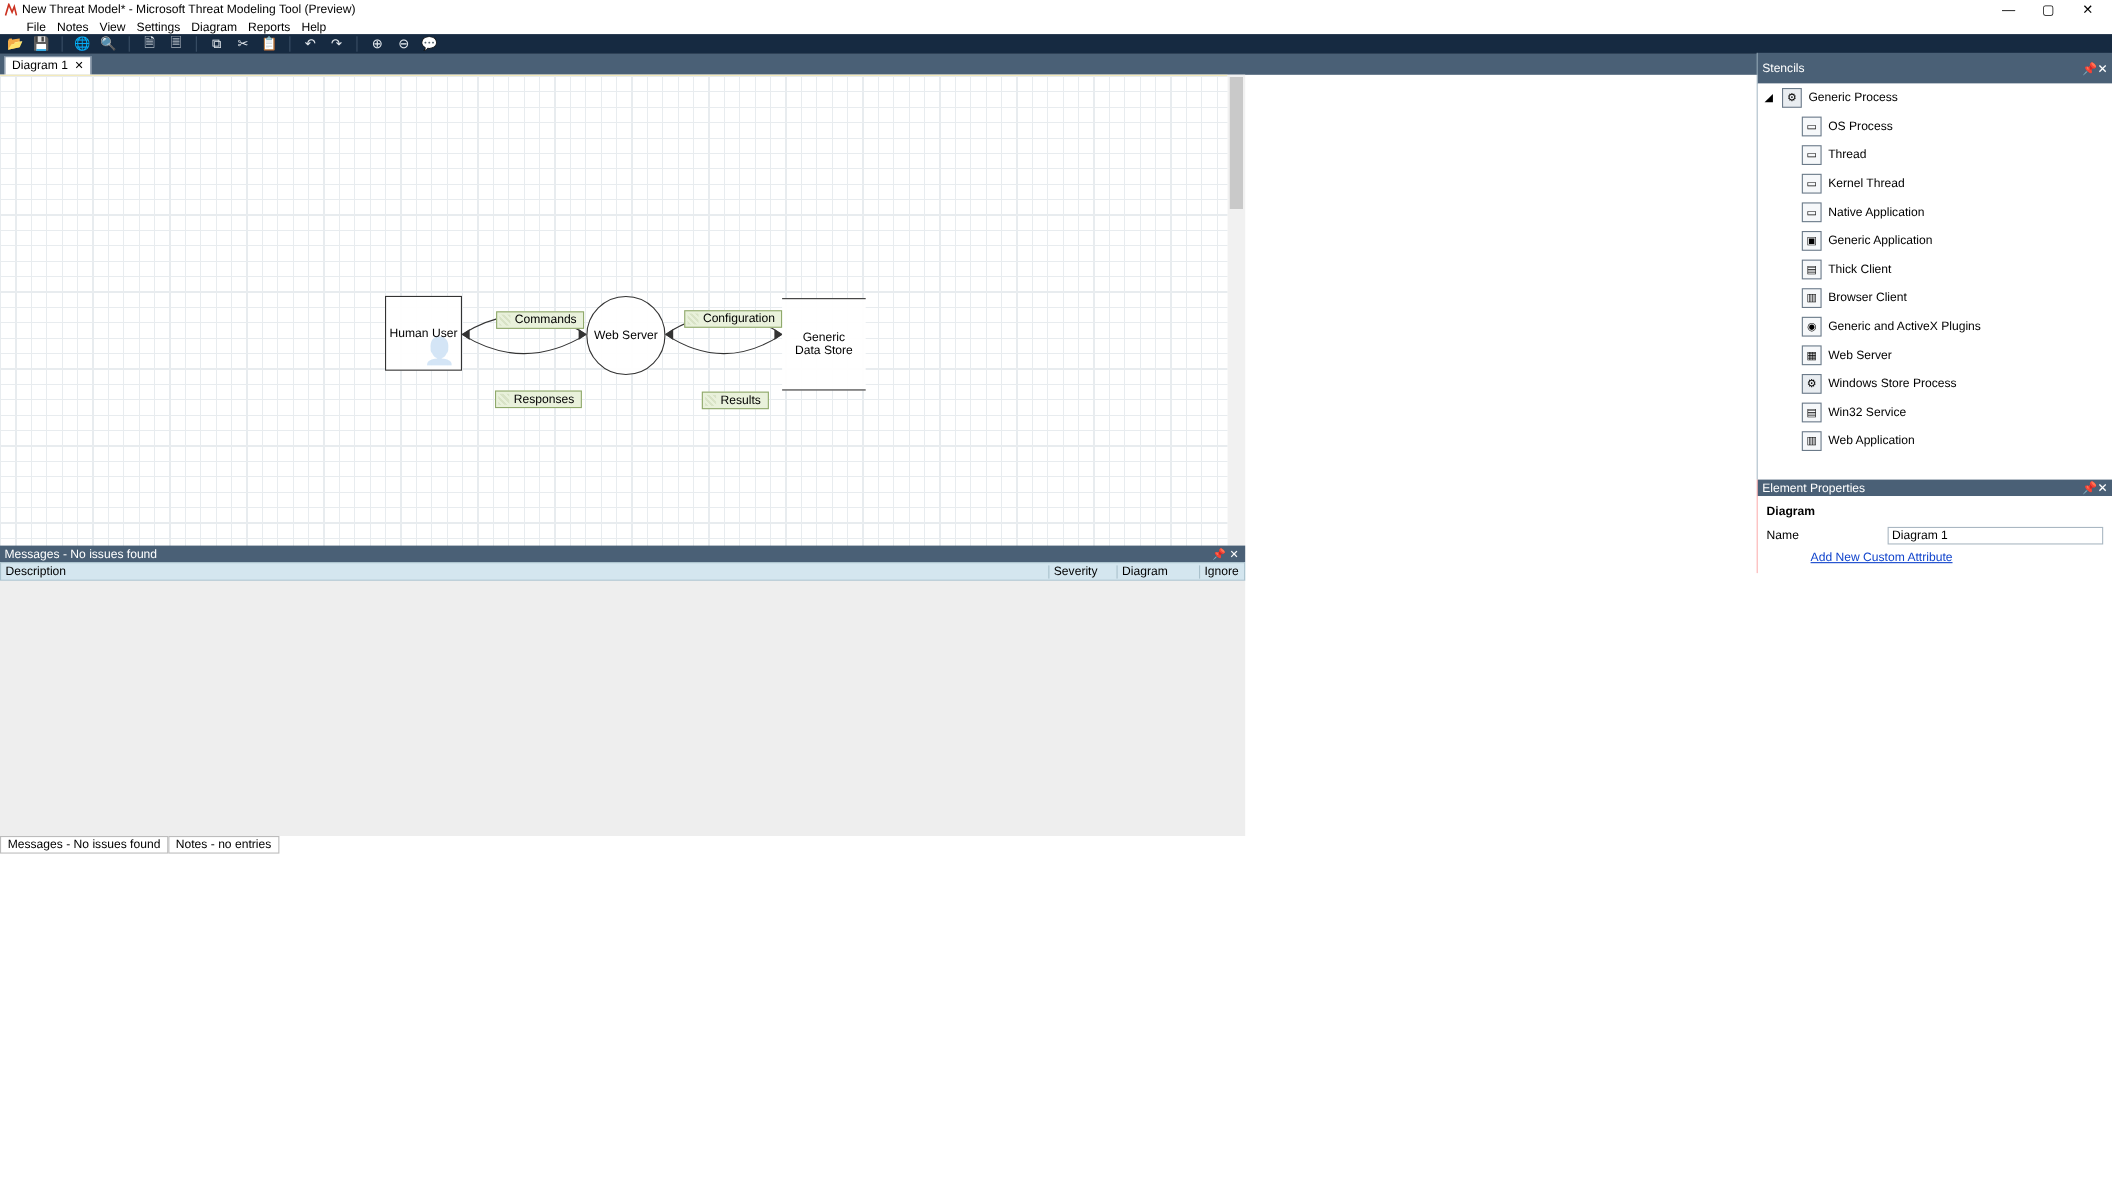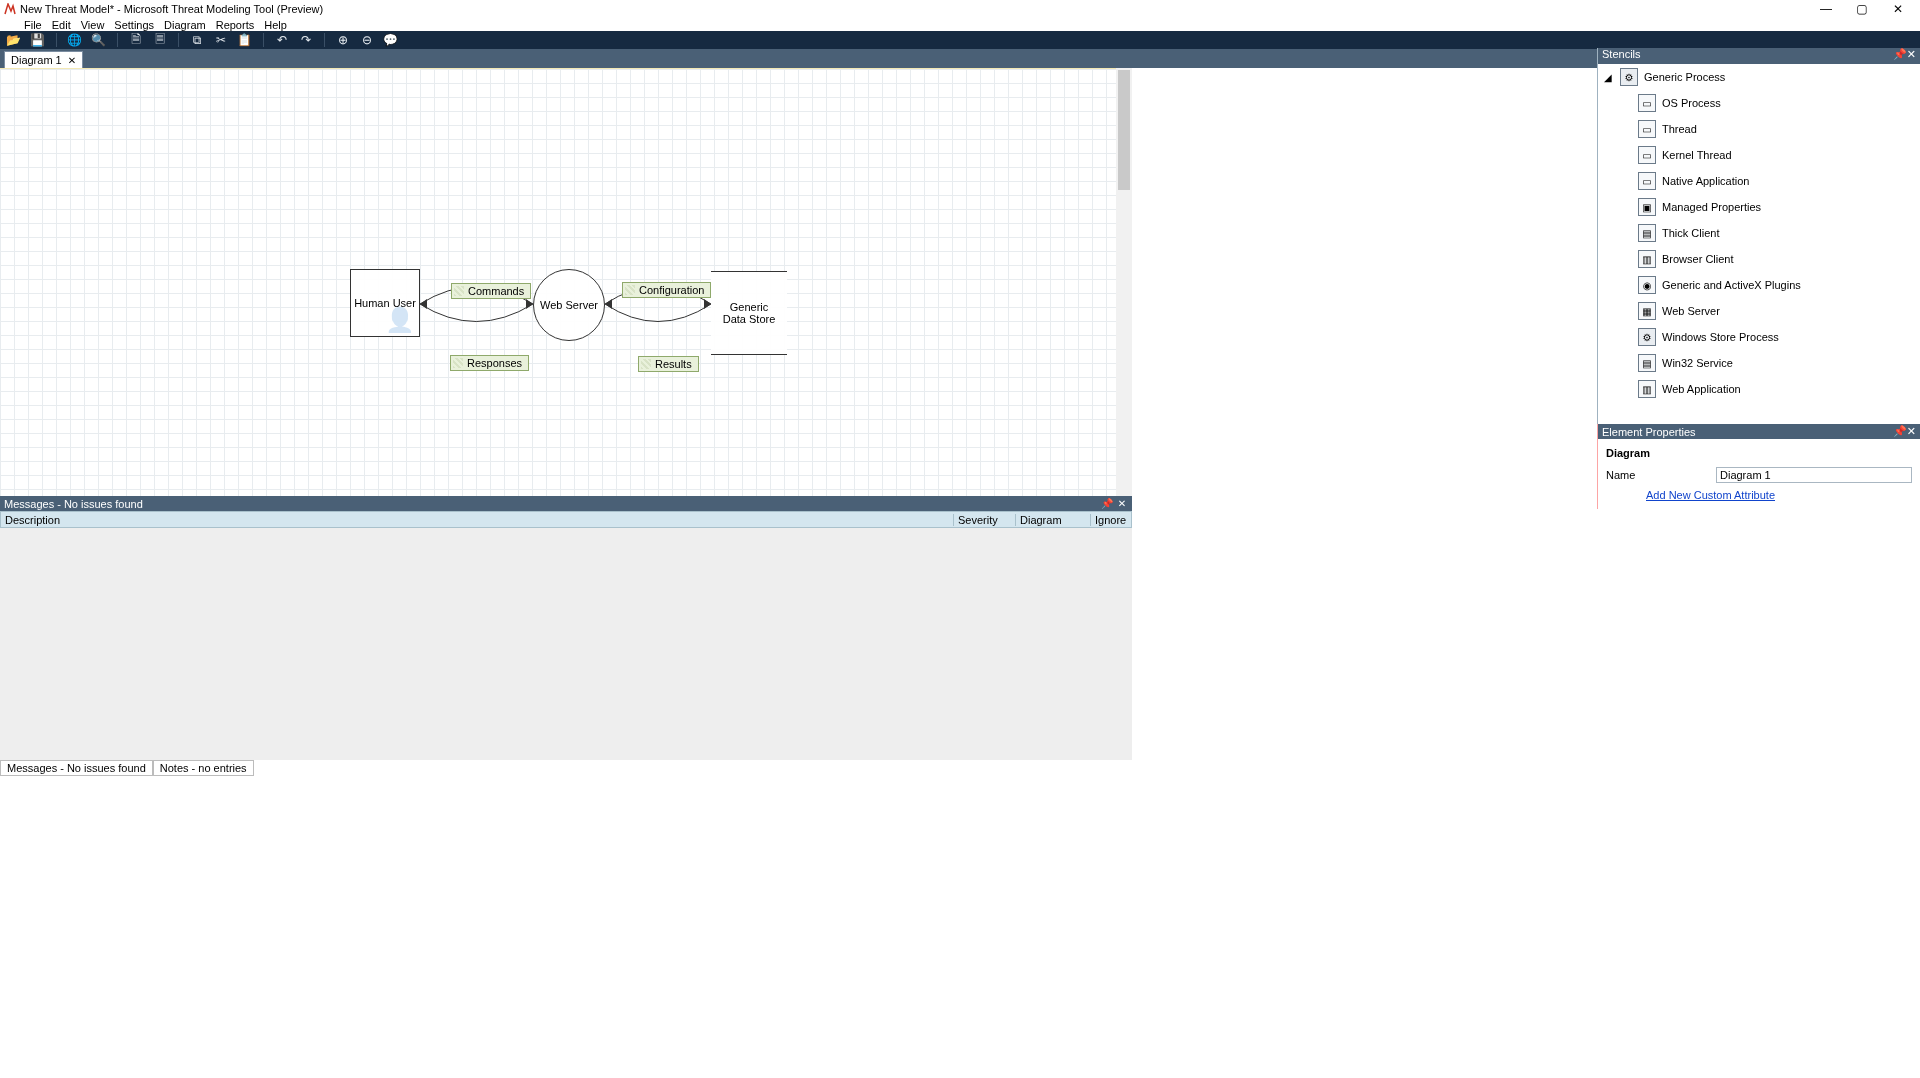--- a/index.html
+++ b/index.html
@@ -44,21 +44,21 @@
   .msg-cols .c-desc { flex:1; padding-left:4px; border-right:1px solid #a9c1cc; }
   .msg-cols .c-sev { width:62px; padding-left:4px; border-right:1px solid #a9c1cc; }
   .msg-cols .c-diag { width:75px; padding-left:4px; border-right:1px solid #a9c1cc; }
   .msg-cols .c-ign { width:40px; padding-left:4px; }
   .msg-body { height:232px; background:#eeeeee; }
   .status-row { height:16px; display:flex; align-items:center; font-size:11px; }
   .status-row .cell { border:1px solid #bcbcbc; padding:0 6px; height:16px; display:flex; align-items:center; background:#fff; }
 
   .right-col { position:absolute; top:48px; right:0; width:323px; height:750px; }
   .stencils { border-left:1px solid #9fb2c0; }
-  .stencils .sthdr { height:16px; background:#4a6076; color:#fff; font-size:11px; display:flex; align-items:flex-start; padding:0 4px; }
+  .stencils .sthdr { height:28px; background:#4a6076; color:#fff; font-size:11px; display:flex; align-items:center; padding:0 4px; }
   .stencils .sthdr .spacer { flex:1; }
   .stencil-tree { height:360px; overflow-y:auto; background:#fff; font-size:11px; }
   .tree-row { display:flex; align-items:center; height:26px; padding-left:6px; gap:6px; cursor:pointer; }
   .tree-row.parent { font-weight:400; }
   .tree-row.child { padding-left:40px; }
   .tree-row .toggle { width:10px; font-size:10px; }
   .tree-row .sicon { width:18px; height:18px; border:1px solid #6b7a89; display:flex; align-items:center; justify-content:center; background:#f6f8fa; font-size:10px; }
   .tree-row .sicon.gear { background:#e9edf1; }
 
   .props { border-left:1px solid #fca5a5; margin-top:0; }
@@ -82,21 +82,21 @@
   </span>
   <span>New Threat Model* - Microsoft Threat Modeling Tool  (Preview)</span>
   <span class="spacer"></span>
   <span class="win-btn">—</span>
   <span class="win-btn">▢</span>
   <span class="win-btn">✕</span>
 </div>
 
 <div class="menubar">
   <span>File</span>
-  <span>Edit</span>
+  <span>Notes</span>
   <span>View</span>
   <span>Settings</span>
   <span>Diagram</span>
   <span>Reports</span>
   <span>Help</span>
 </div>
 
 <div class="toolbar">
   <span class="tb-btn">📂</span>
   <span class="tb-btn">💾</span>
@@ -218,21 +218,21 @@
       <div class="tree-row child">
           <span class="sicon">▭</span>
           <span>Kernel Thread</span>
         </div>
       <div class="tree-row child">
           <span class="sicon">▭</span>
           <span>Native Application</span>
         </div>
       <div class="tree-row child">
           <span class="sicon">▣</span>
-          <span>Managed Properties</span>
+          <span>Generic Application</span>
         </div>
       <div class="tree-row child">
           <span class="sicon">▤</span>
           <span>Thick Client</span>
         </div>
       <div class="tree-row child">
           <span class="sicon">▥</span>
           <span>Browser Client</span>
         </div>
       <div class="tree-row child">

